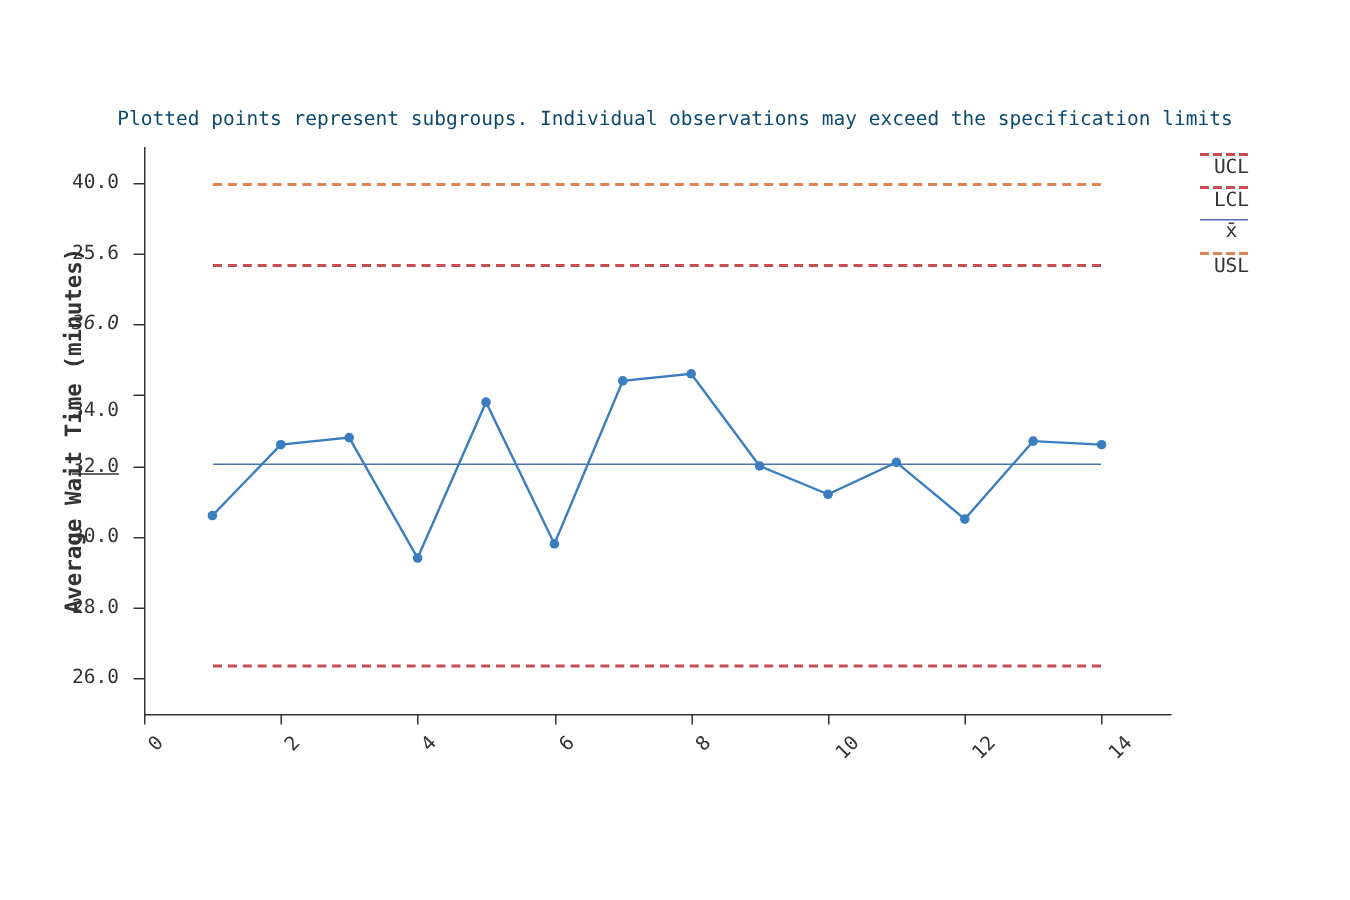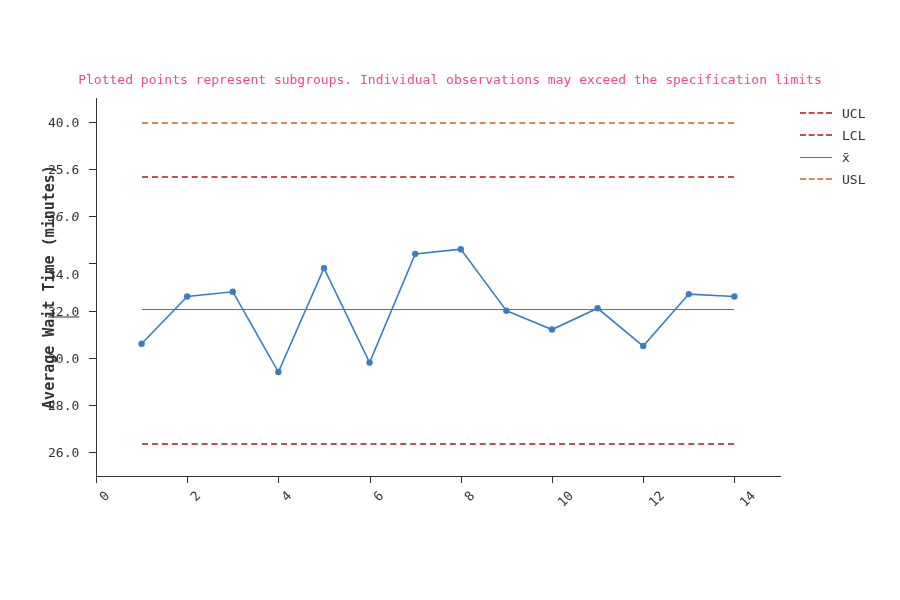--- a/index.html
+++ b/index.html
@@ -20,21 +20,21 @@
   .plot-area {
     position: absolute;
     border-left: 1.5px solid #333;
     border-bottom: 1.5px solid #333;
   }
   .title {
     position: absolute;
     width: 100%;
     text-align: center;
     font-size: 13px;
-    color: #ec4899;
+    color: #0c4a6e;
   }
   .ylabel {
     position: absolute;
     transform: rotate(-90deg);
     transform-origin: left top;
     font-weight: bold;
     font-size: 15px;
     white-space: nowrap;
   }
   .xlabel {
@@ -74,20 +74,21 @@
     height: 0;
   }
   .legend {
     position: absolute;
     font-size: 13px;
   }
   .legend-item {
     display: flex;
     align-items: center;
     height: 22px;
+    flex-direction: column;
   }
   .legend-swatch {
     width: 32px;
     height: 0;
     margin-right: 10px;
   }
   svg.series {
     position: absolute;
     overflow: visible;
     pointer-events: none;

